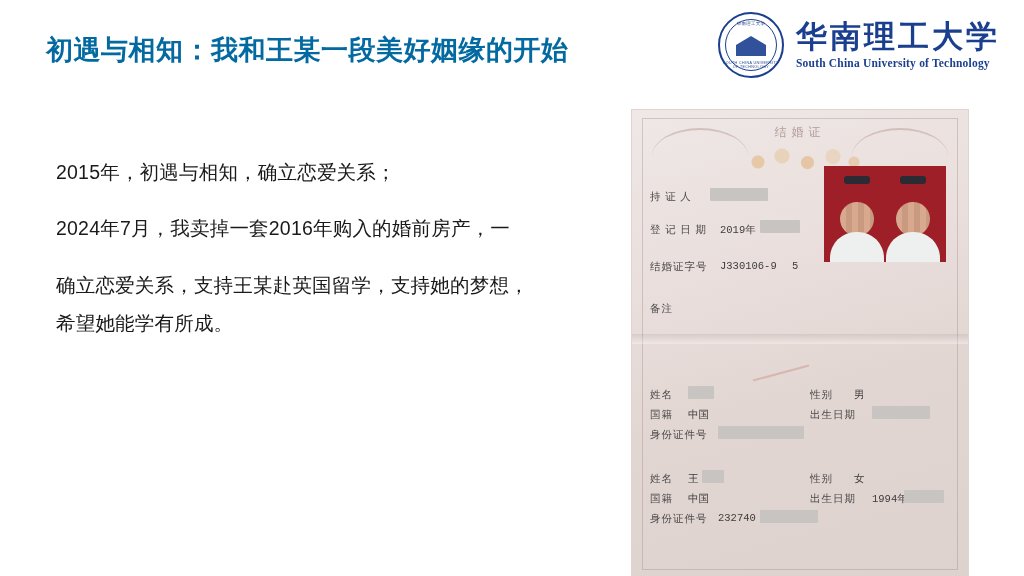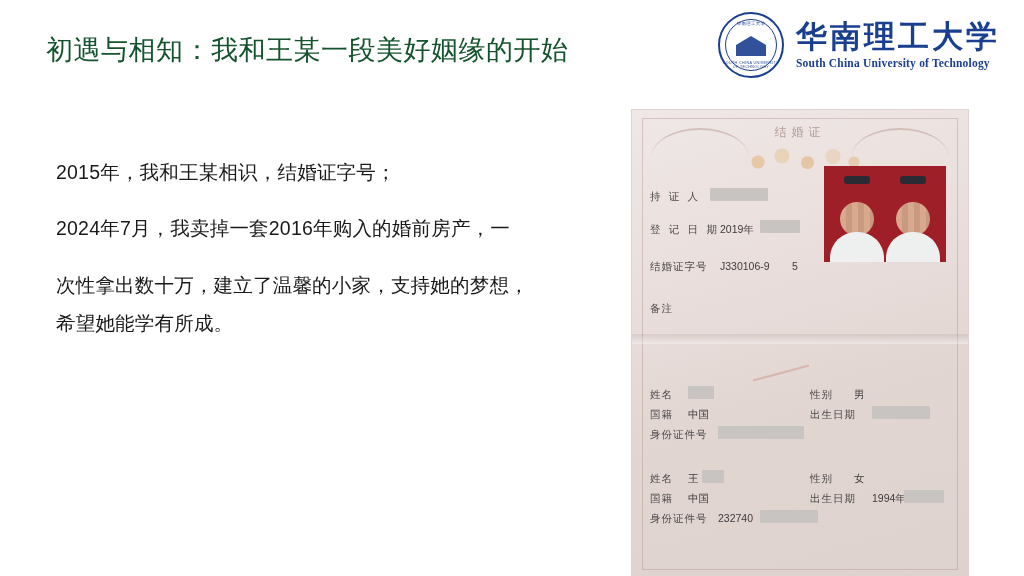--- a/index.html
+++ b/index.html
@@ -15,23 +15,23 @@
     font-family: "Liberation Sans", "DejaVu Sans", sans-serif;
     color: #1a1a1a;
   }
 
   
   .slide-title {
     position: absolute;
     left: 46px;
     top: 32px;
     font-size: 27px;
-    font-weight: normal;
+    font-weight: bold;
     letter-spacing: 0.5px;
-    color: #14532d;
+    color: #0369a1;
     white-space: nowrap;
   }
 
   .logo-block {
     position: absolute;
     right: 24px;
     top: 12px;
     display: flex;
     align-items: center;
     gap: 12px;
@@ -216,29 +216,29 @@
     width: 26px;
     height: 8px;
     background: #2b2b33;
     border-radius: 3px;
   }
   .cert-photo .hat.left { left: 20px; }
   .cert-photo .hat.right { right: 20px; }
 
   .cert-field {
     position: absolute;
-    font-family: Liberation Mono, monospace;
+    font-family: Liberation Serif, serif;
     font-size: 10.5px;
     color: #4c4a4a;
     letter-spacing: 1px;
     white-space: nowrap;
   }
   .cert-value {
     position: absolute;
-    font-family: Liberation Sans, sans-serif;
+    font-family: Liberation Mono, monospace;
     font-size: 10.5px;
     color: #3d3b3b;
     white-space: nowrap;
   }
   .redact {
     position: absolute;
     background: #c8c4c2;
     filter: blur(0.6px);
     border-radius: 1px;
   }
@@ -260,23 +260,23 @@
     <div class="building"></div>
     <div class="seal-bottom-text">SOUTH CHINA UNIVERSITY OF TECHNOLOGY</div>
   </div>
   <div class="logo-words">
     <div class="logo-cn">华南理工大学</div>
     <div class="logo-en">South China University of Technology</div>
   </div>
 </div>
 
 <div class="body-text">
-  <p>2015年，我和王某相识，结婚证字号；</p>
+  <p>2015年，初遇与相知，确立恋爱关系；</p>
   <p class="tight">2024年7月，我卖掉一套2016年购入的婚前房产，一</p>
-  <p class="tight">次性拿出数十万，建立了温馨的小家，支持她的梦想，</p>
+  <p class="tight">确立恋爱关系，支持王某赴英国留学，支持她的梦想，</p>
   <p>希望她能学有所成。</p>
 </div>
 
 <div class="certificate">
   <div class="cert-inner-border"></div>
 
   <div class="cert-header-deco">
     <div class="scroll left"></div>
     <div class="scroll right"></div>
   </div>

